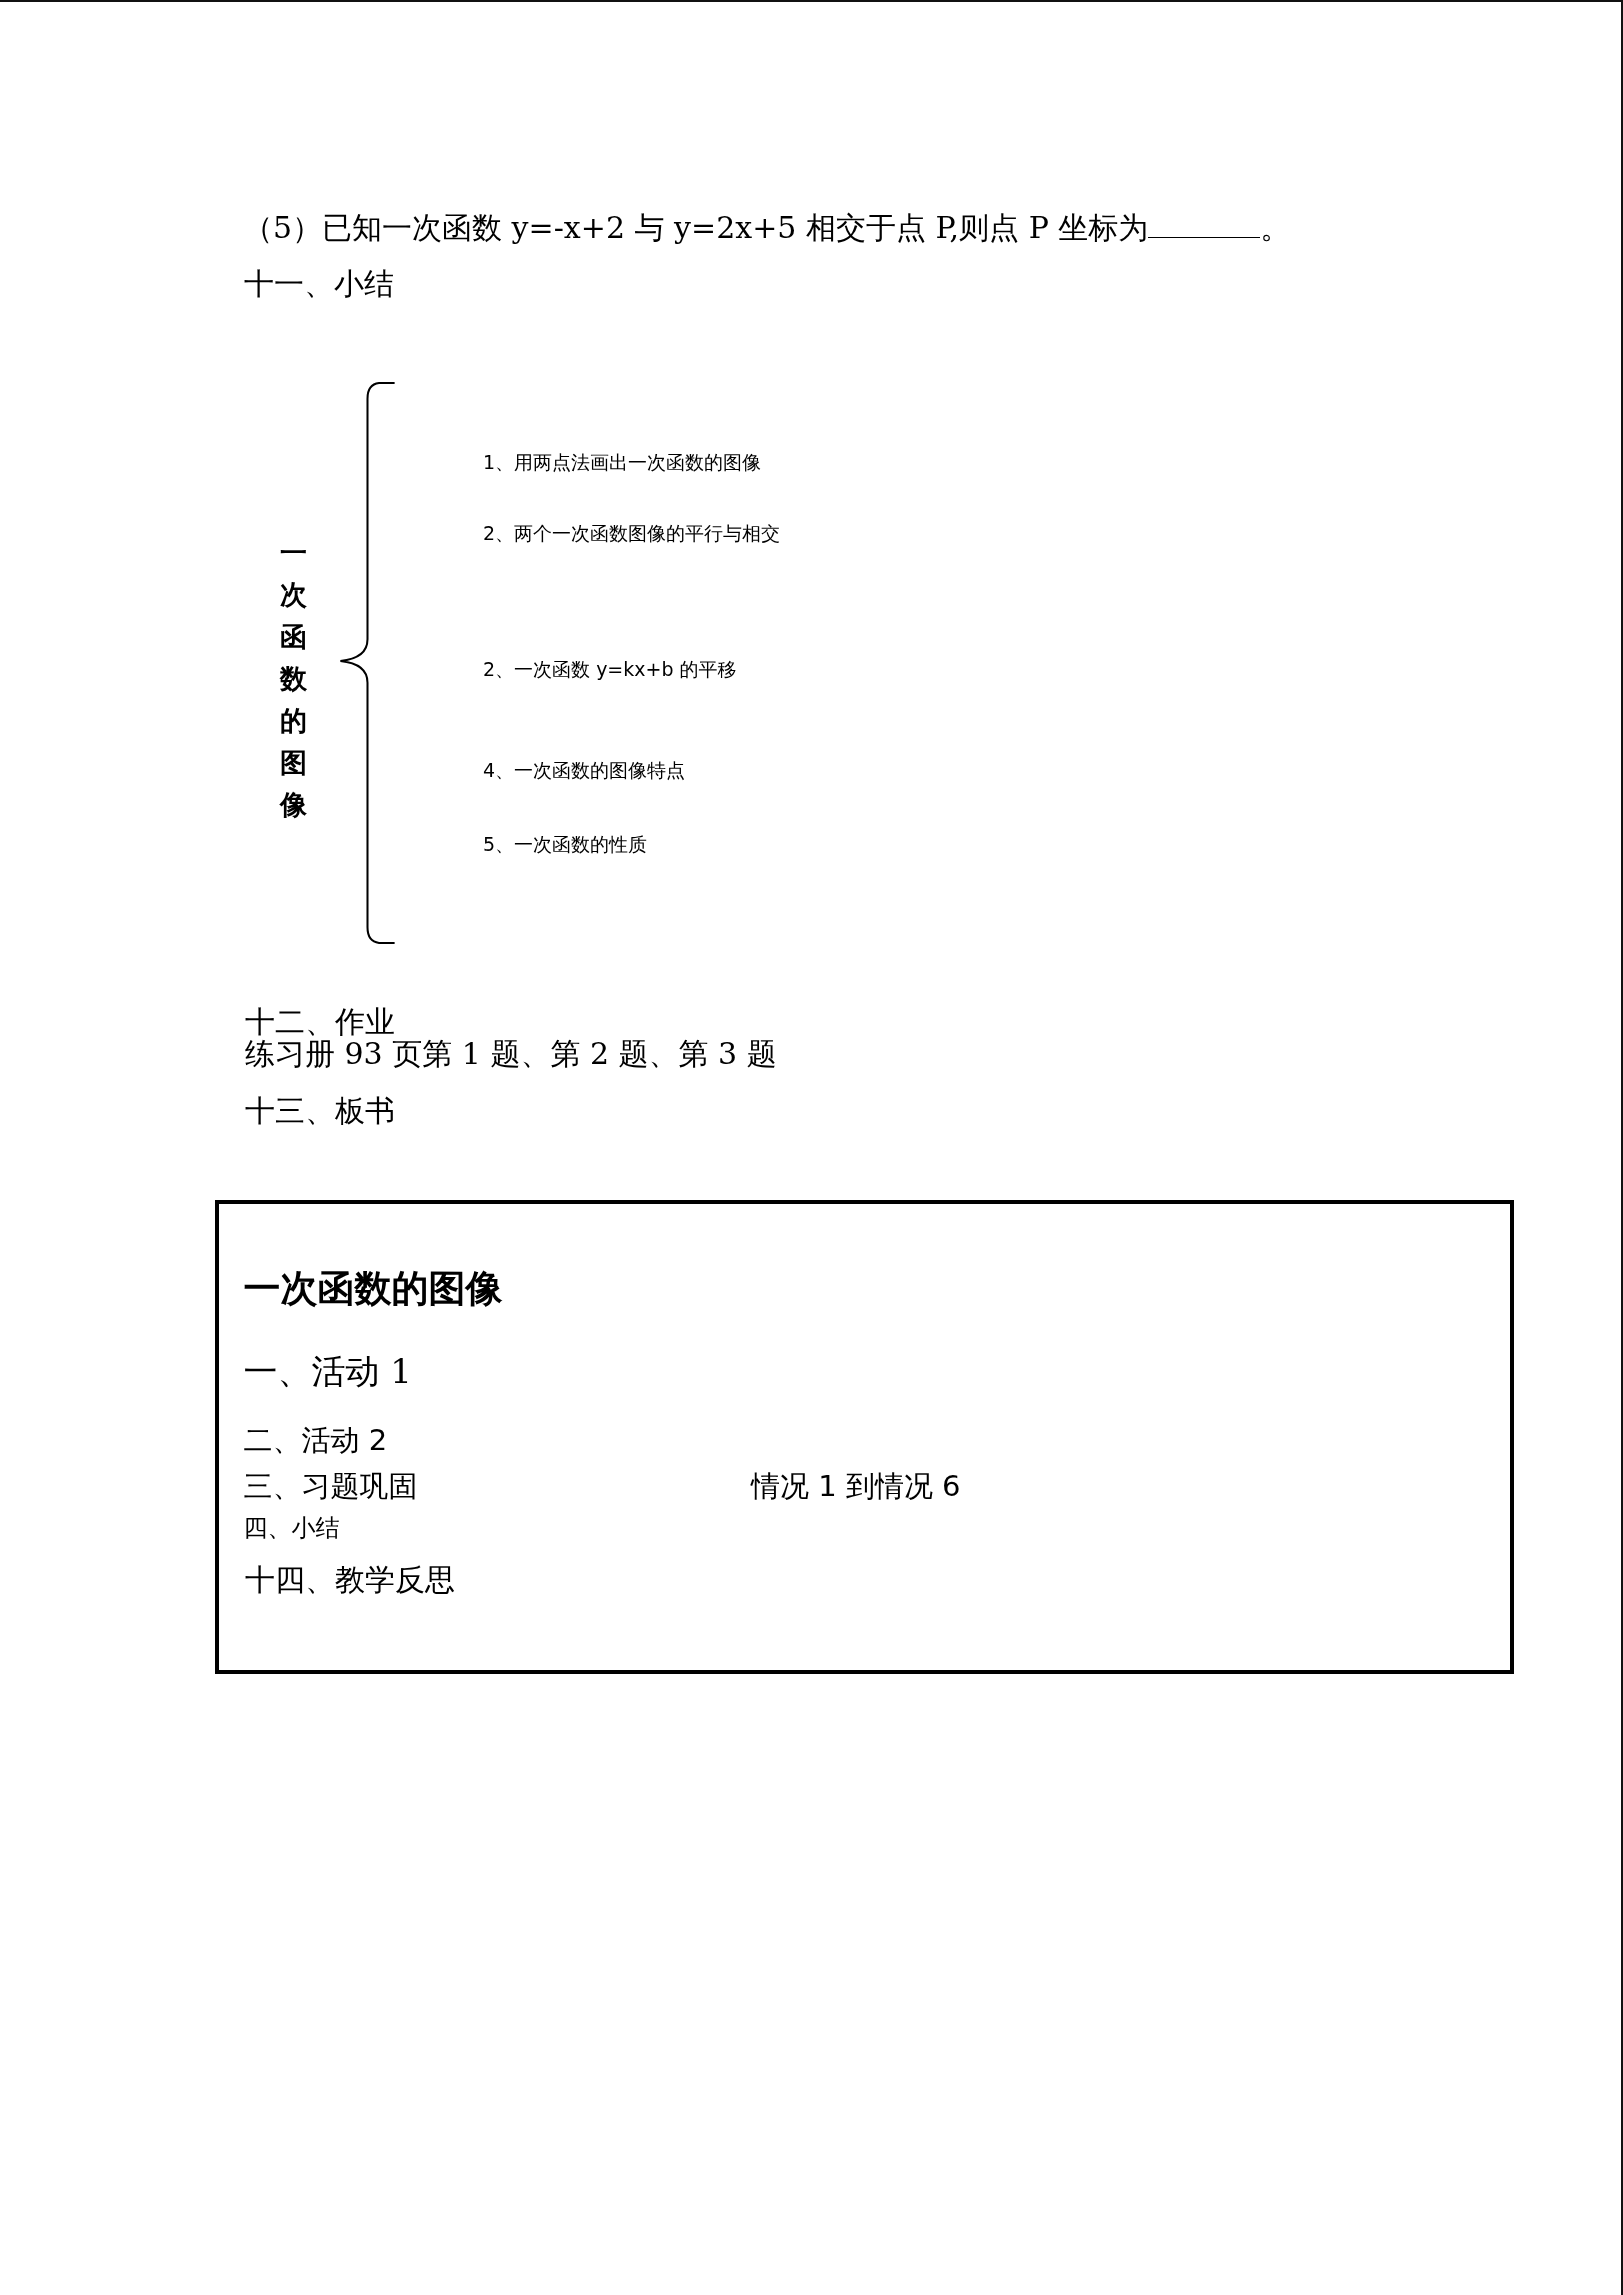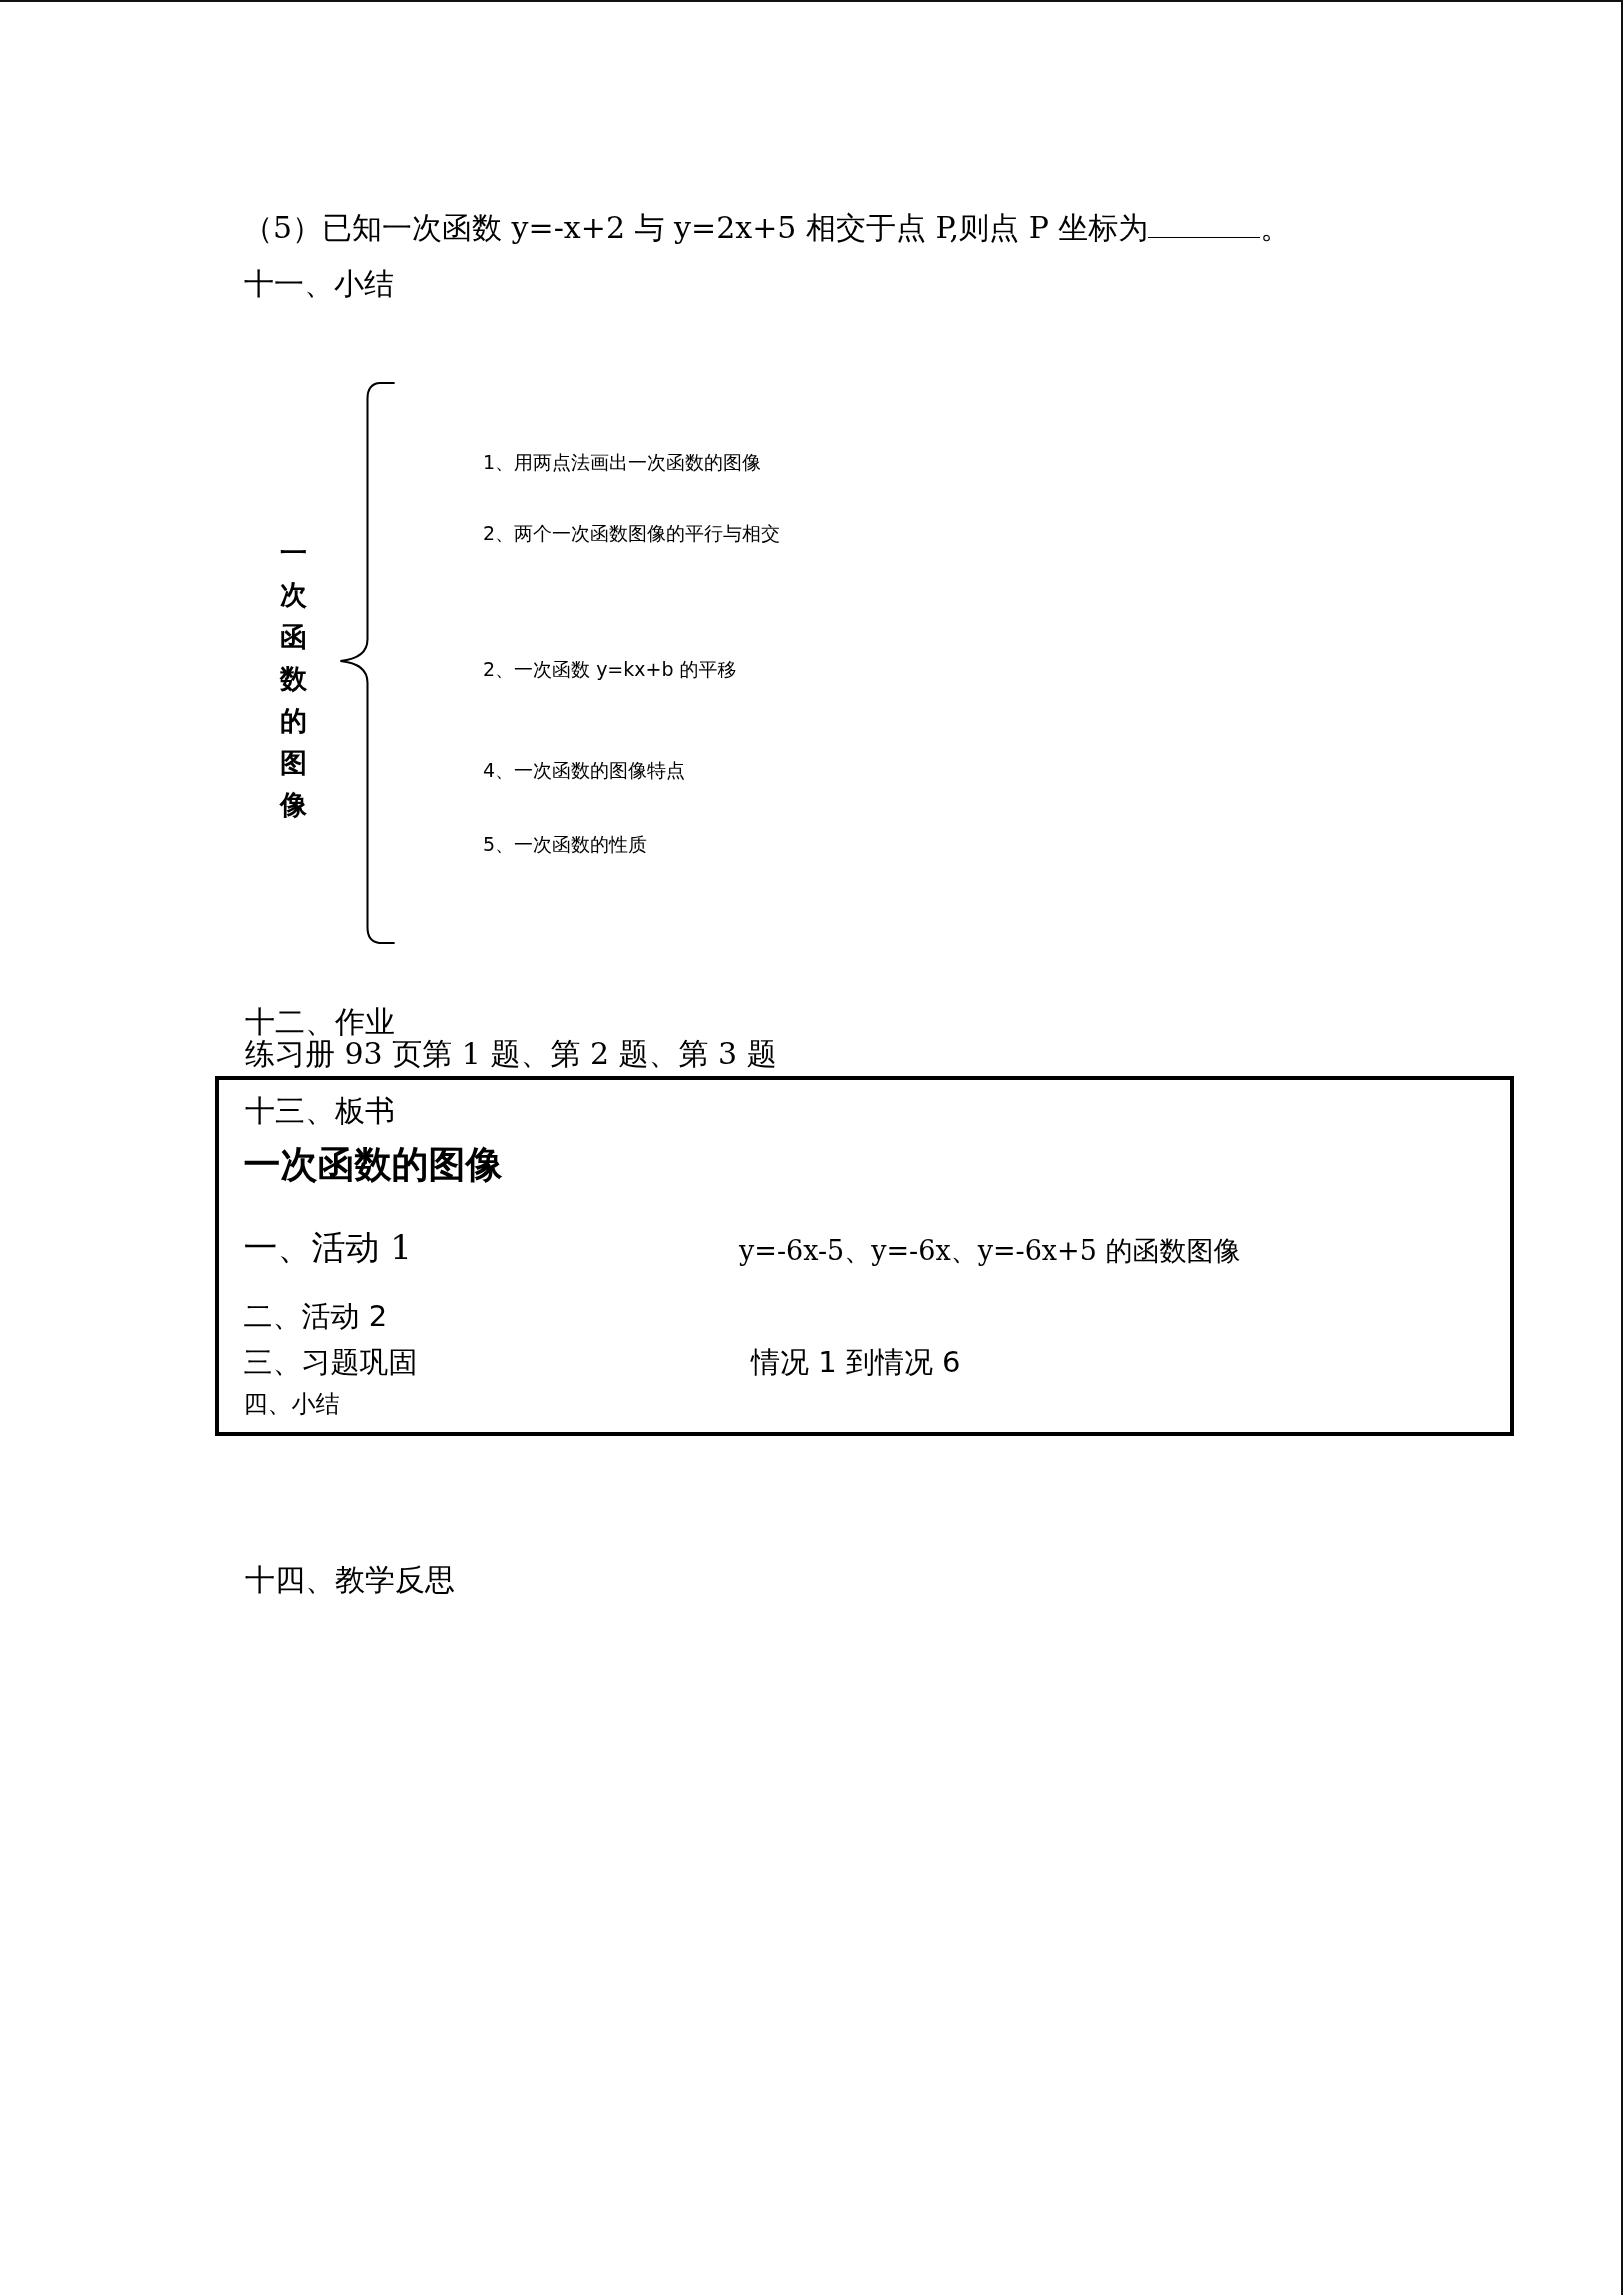--- a/index.html
+++ b/index.html
@@ -7,21 +7,21 @@
   .edge-top { position:absolute; left:0; top:0; width:1623px; height:2px; background:#111; }
   .edge-right { position:absolute; right:0; top:0; width:2px; height:2295px; background:#111; }
   .serif { font-family:"DejaVu Serif","Liberation Serif",serif; }
   .sans { font-family:"DejaVu Sans","Liberation Sans",sans-serif; }
   .line { position:absolute; white-space:nowrap; font-size:30px; line-height:1; }
   .blank { display:inline-block; width:112px; border-bottom:1.4px solid #000; height:26px; vertical-align:baseline; }
   .vert { position:absolute; left:273px; top:532px; width:41px; font-size:27px; line-height:42px; text-align:center; font-weight:bold; }
   .vert span { display:block; }
   .brace { position:absolute; left:337px; top:380px; }
   .item { position:absolute; left:483px; font-size:19px; white-space:nowrap; }
-  .box { position:absolute; left:215px; top:1076px; width:1299px; height:360px; border:4.1px solid #000; box-sizing:border-box; }
+  .box { position:absolute; left:215px; top:1200px; width:1299px; height:474px; border:4.1px solid #000; box-sizing:border-box; }
   .box-title { position:absolute; left:24.5px; top:60px; font-size:37px; font-weight:bold; }
   .box-row { position:absolute; white-space:nowrap; }
 </style>
 </head>
 <body>
 
 <div class="edge-top"></div>
 <div class="edge-right"></div>
 
 <div class="line serif" style="left:243px; top:211px;">
@@ -51,21 +51,20 @@
 <div class="item sans" style="top:832px;">5、一次函数的性质</div>
 
 <div class="line serif" style="left:245px; top:982px;margin-top:25px;">十二、作业</div>
 <div class="line serif" style="left:245px; top:1039px;">练习册 93 页第 1 题、第 2 题、第 3 题</div>
 <div class="line serif" style="left:245px; top:1096px;">十三、板书</div>
 
 <div class="box">
   <div class="box-title sans">一次函数的图像</div>
 
   <div class="box-row serif" style="left:24.5px; top:145px; font-size:34px;">一、活动 1</div>
-  <div class="box-row serif" style="left:520px; top:153px; font-size:27px;">y=-6x-5、y=-6x、y=-6x+5 的函数图像</div>
 
   <div class="box-row sans" style="left:24.5px; top:217px; font-size:29px;">二、活动 2</div>
 
   <div class="box-row sans" style="left:24.5px; top:263px; font-size:29px;">三、习题巩固</div>
   <div class="box-row sans" style="left:532px; top:263px; font-size:29px;">情况 1 到情况 6</div>
 
   <div class="box-row sans" style="left:24.5px; top:308px; font-size:24px;">四、小结</div>
 </div>
 
 <div class="line serif" style="left:245px; top:1565px;">十四、教学反思</div>

